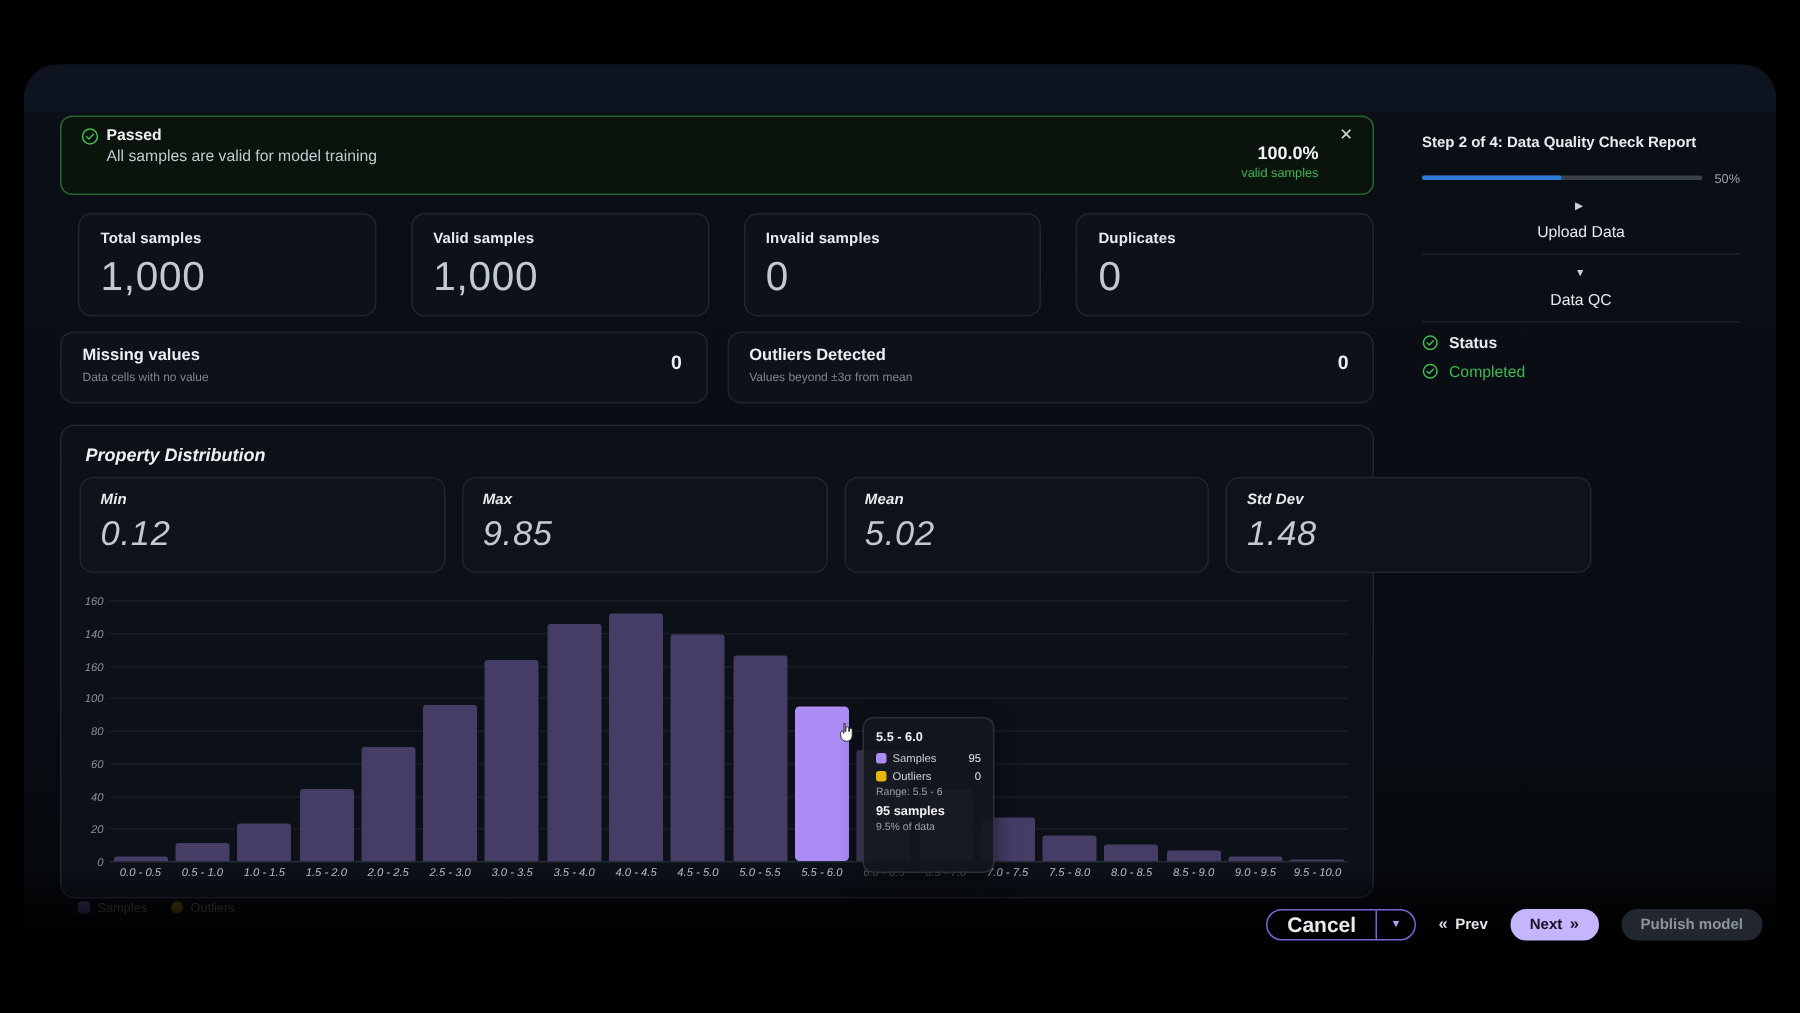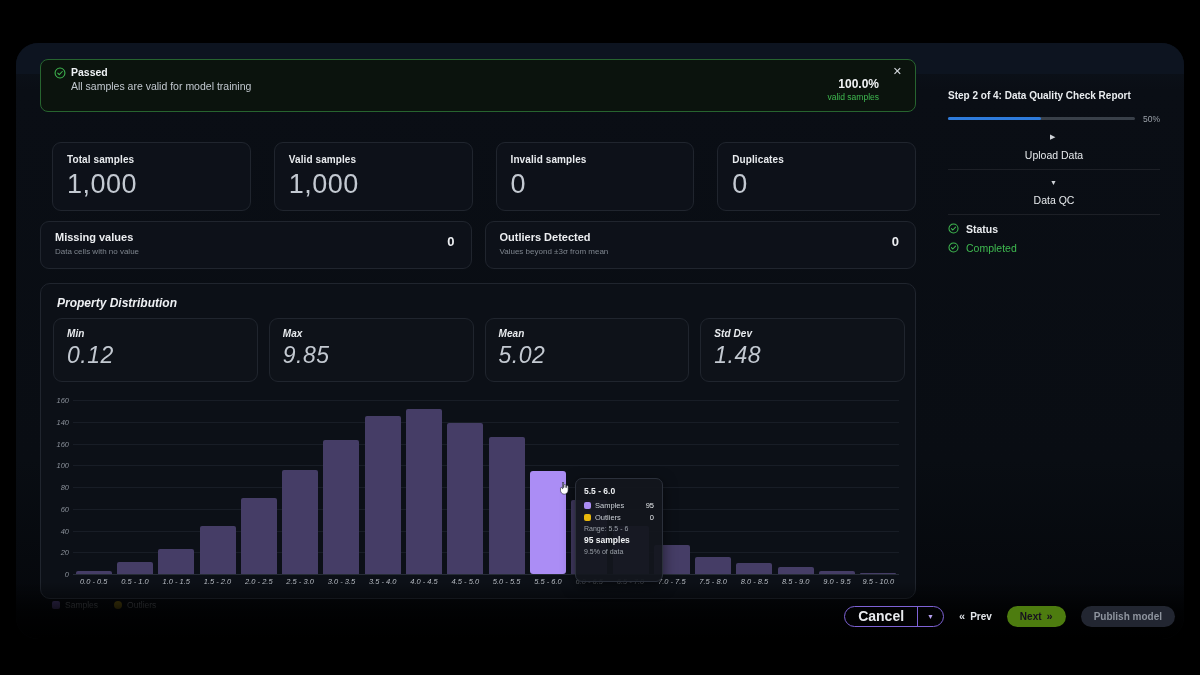--- a/index.html
+++ b/index.html
@@ -11,21 +11,21 @@
   .window-shell { position:absolute; left:16px; top:43px; width:1168px; height:596px;
     background:linear-gradient(180deg,#0d131d 0%, #0a0e15 8%, #090d13 70%, #04060a 100%);
     border-radius:22px; }
   .titlebar { position:absolute; left:16px; top:43px; width:1168px; height:31px;
     background:#0d1420; border-radius:22px 22px 0 0; }
   .bottom-fade { position:absolute; left:16px; top:582px; width:1168px; height:57px;
     background:linear-gradient(180deg, rgba(0,0,0,0) 0%, rgba(0,0,0,.75) 55%, #000 100%);
     border-radius:0 0 22px 22px; z-index:5; pointer-events:none; }
 
   
-  .banner { position:absolute; left:40px; top:59px; width:876px; height:53px;
+  .banner { position:absolute; left:40px; top:77px; width:876px; height:53px;
     background:#0a130e6; background:#0b130d; border:1px solid #27642f; border-radius:8px; z-index:2; }
   .banner-check { position:absolute; left:13px; top:7px; width:12px; height:12px; }
   .banner-title { position:absolute; left:30px; top:6px; font-size:10.5px; font-weight:bold; color:#eef1f4; }
   .banner-msg { position:absolute; left:30px; top:20px; font-size:10.5px; color:#c2c8cf; }
   .banner-pct { position:absolute; right:36px; top:17px; font-size:12px; font-weight:bold; color:#f2f4f6; text-align:right; }
   .banner-pct-label { position:absolute; right:36px; top:32px; font-size:8.5px; color:#3fb950; text-align:right; }
   .banner-close { position:absolute; right:13px; top:5px; font-size:11px; color:#d6dadf; cursor:default; }
 
   
   .cards-row1 { position:absolute; left:40px; top:142px; width:876px; height:69px;
@@ -38,21 +38,21 @@
     display:flex; gap:13px; z-index:2; }
   .wide-card { flex:1; position:relative; background:#0d1119; border:1px solid #20252e; border-radius:9px; padding:9px 14px; }
   .wide-label { font-size:11px; font-weight:bold; color:#eceef1; }
   .wide-sub { margin-top:4px; font-size:8px; color:#7e858e; }
   .wide-value { position:absolute; right:16px; top:12px; font-size:13px; font-weight:bold; color:#eceef1; }
 
   
   .prop-card { position:absolute; left:40px; top:283px; width:876px; height:316px;
     background:#0c1017; border:1px solid #20252e; border-radius:10px; z-index:1;font-style:italic; }
   .prop-title { position:absolute; left:16px; top:12px; font-size:12px; font-weight:bold; color:#eef0f3; }
-  .prop-stats { position:absolute; left:12px; top:34px; width:852px; height:64px; display:flex; gap:11px; }
+  .prop-stats { position:absolute; left:12px; top:34px; width:1008px; height:64px; display:flex; gap:11px; }
   .prop-stat { flex:1; background:#0e1219; border:1px solid #20252e; border-radius:9px; padding:9px 13px; }
   .prop-stat .stat-value { font-size:23px; margin-top:3px; }
 
   
   .chart { position:absolute; left:12px; top:110px; width:852px; height:182px; }
   .plot { position:absolute; left:20px; top:6px; width:826px; height:174px; }
   .gridline { position:absolute; left:0; width:100%; height:1px; background:rgba(160,170,200,0.09); }
   .gridline.base { background:rgba(160,170,200,0.18); }
   .ytick { position:absolute; left:-22px; width:18px; text-align:right; font-size:7.5px; color:#8b919a; transform:translateY(-4px); }
   .bars { position:absolute; left:0; bottom:0; width:100%; height:100%; display:flex; align-items:flex-end; }
@@ -99,21 +99,21 @@
 
   
   .footer { position:absolute; right:25px; top:605px; height:22px; display:flex; align-items:center; gap:15px; z-index:10; }
   .btn-cancel { display:flex; align-items:center; height:21px; border:1px solid #7e62d6; border-radius:11px; overflow:hidden; }
   .btn-cancel .c-main { padding:0 13px; font-size:14px; font-weight:bold; color:#e8eaee; line-height:19px; }
   .btn-cancel .c-sep { width:1px; height:21px; background:#7e62d6; }
   .btn-cancel .c-caret { padding:0 9px; font-size:7px; color:#b7a1f2; line-height:19px; }
   .btn-prev { display:flex; align-items:center; gap:5px; font-size:10px; font-weight:bold; color:#e3e6ea; }
   .btn-prev .chev { font-size:11px; color:#d9dde2; }
   .btn-next { display:flex; align-items:center; gap:5px; height:21px; padding:0 13px;
-    background:#4d7c0f; border-radius:11px; font-size:10px; font-weight:bold; color:#17101f; }
+    background:#c4b5fd; border-radius:11px; font-size:10px; font-weight:bold; color:#17101f; }
   .btn-next .chev { font-size:11px; }
   .btn-publish { height:21px; padding:0 13px; background:#222631; border-radius:11px;
     font-size:10px; font-weight:bold; color:#8e949e; line-height:21px; }
 </style>
 </head>
 <body>
 
 <div class="stage">
   <div class="window-shell"></div>
   <div class="titlebar"></div>

